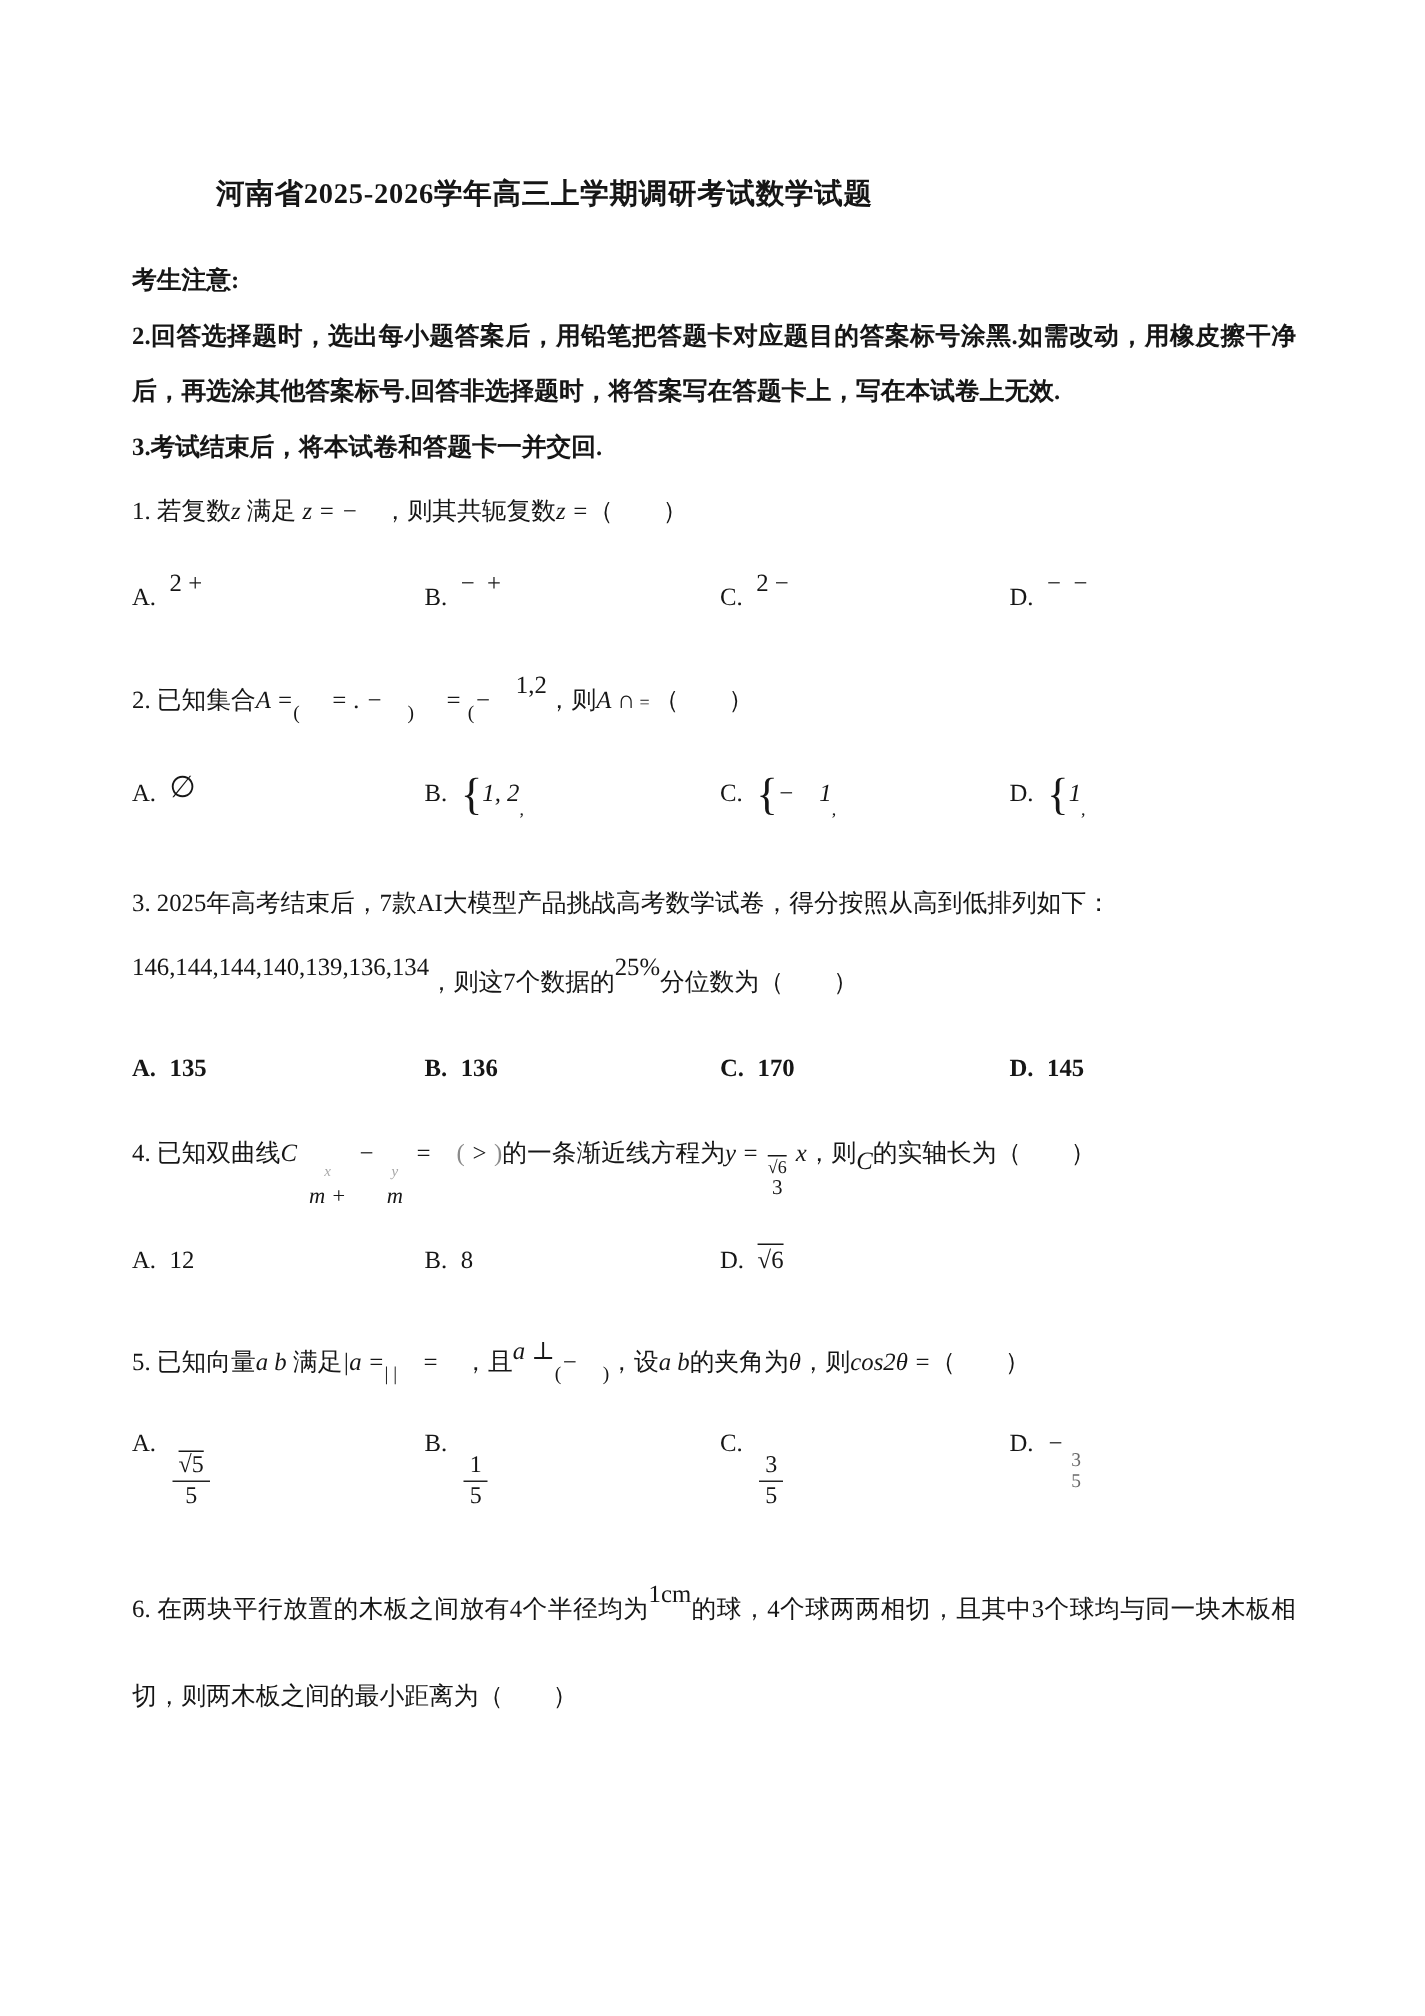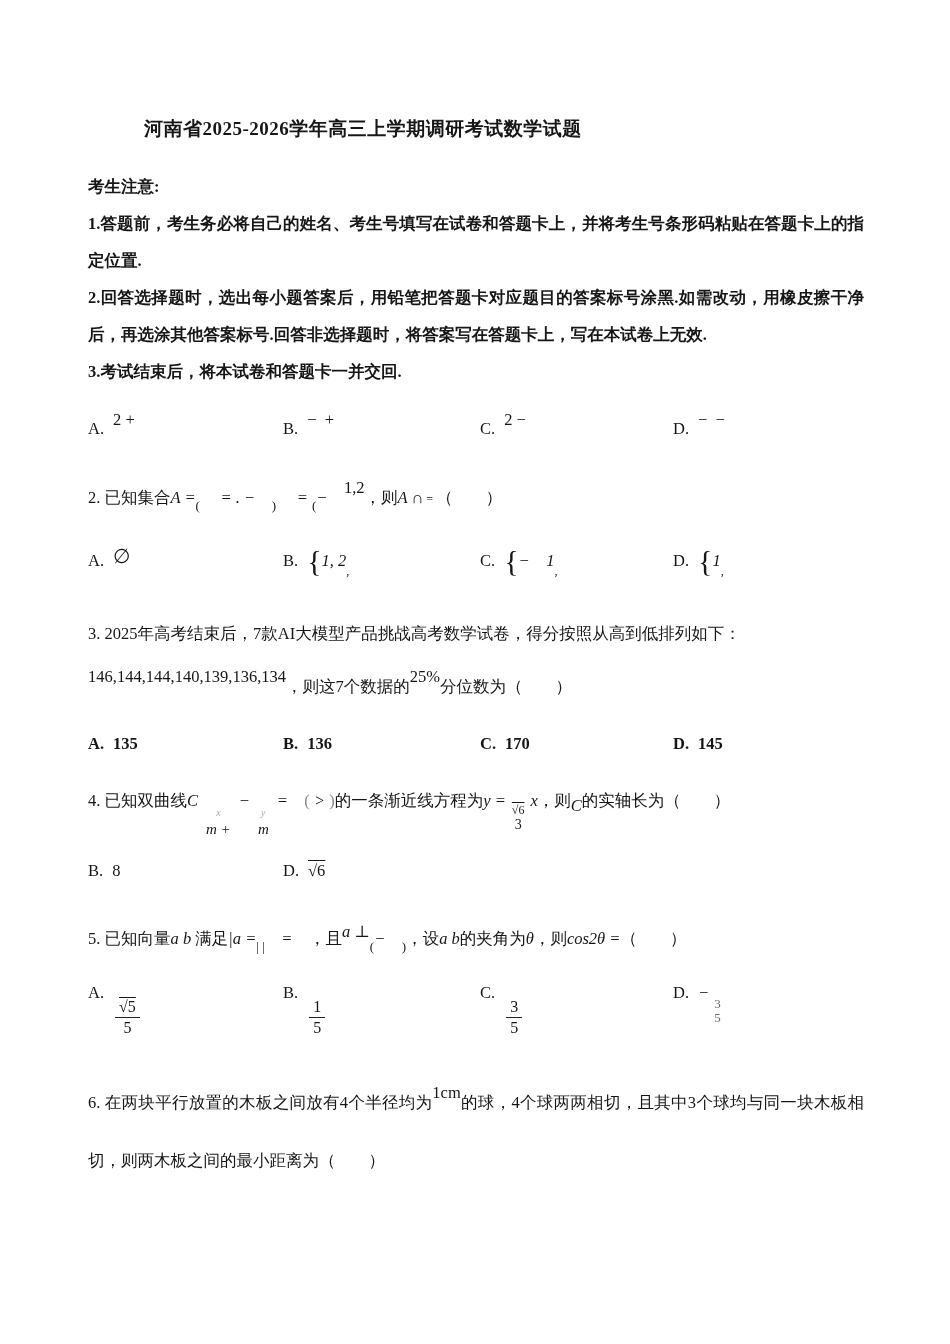--- a/index.html
+++ b/index.html
@@ -63,26 +63,26 @@
   .sg-stack2 .fr-d{font-size:14px;}
 </style>
 </head>
 <body>
 
 <div class="page">
 
   <h1 class="doc-title">河南省2025-2026学年高三上学期调研考试数学试题</h1>
 
   <p class="para">考生注意:</p>
-  <p class="para">1.答题前，考生务必将自己的姓名、考生号填写在试卷和答题卡上，并将考生号条形码粘贴在答题卡上的指定位置.</p>
   <p class="para">2.回答选择题时，选出每小题答案后，用铅笔把答题卡对应题目的答案标号涂黑.如需改动，用橡皮擦干净后，再选涂其他答案标号.回答非选择题时，将答案写在答题卡上，写在本试卷上无效.</p>
   <p class="para">3.考试结束后，将本试卷和答题卡一并交回.</p>
 
 
   <div class="question q1">
+    <div class="stem"><span class="sg-t">1. 若复数</span><span class="sg-f">z</span><span class="sg-t"> 满足 </span><span class="sg-f">z = −　</span><span class="sg-t">，则其共轭复数</span><span class="sg-f">z =</span><span class="sg-t">（　　）</span></div>
     <div class="options">
       <div class="opt">
         <span class="opt-label">A.</span><span class="opt-body"><span class="sg-fu">2 +</span></span>
       </div>
       <div class="opt">
         <span class="opt-label">B.</span><span class="opt-body"><span class="sg-fu">−  +</span></span>
       </div>
       <div class="opt">
         <span class="opt-label">C.</span><span class="opt-body"><span class="sg-fu">2 −</span></span>
       </div>
@@ -126,20 +126,23 @@
       <div class="opt">
         <span class="opt-label">D.</span><span class="opt-body"><span class="sg-tn">145</span></span>
       </div>
     </div>
   </div>
 
   <div class="question q4">
     <div class="stem"><span class="sg-t">4. 已知双曲线</span><span class="sg-f">C</span><span class="sg-stack"><span class="fr-n">x</span><span class="fr-d">m +</span></span><span class="sg-f">−</span><span class="sg-stack"><span class="fr-n">y</span><span class="fr-d">m</span></span><span class="sg-f">=　</span><span class="sg-flight">( </span><span class="sg-f">&gt;</span><span class="sg-flight"> )</span><span class="sg-t">的一条渐近线方程为</span><span class="sg-f">y =</span><span class="sg-stack2"><span class="fr-n">√6</span><span class="fr-d">3</span></span><span class="sg-f">x</span><span class="sg-t">，则</span><span class="sg-fd2">C</span><span class="sg-t">的实轴长为（　　）</span></div>
     <div class="options">
       <div class="opt">
+        <span class="opt-label">A.</span><span class="opt-body"><span class="sg-tn">12</span></span>
+      </div>
+      <div class="opt">
         <span class="opt-label">B.</span><span class="opt-body"><span class="sg-tn">8</span></span>
       </div>
       <div class="opt">
         <span class="opt-label">D.</span><span class="opt-body"><span class="sg-sqrt">√6</span></span>
       </div>
     </div>
   </div>
 
   <div class="question q5">
     <div class="stem"><span class="sg-t">5. 已知向量</span><span class="sg-f">a b</span><span class="sg-t"> 满足</span><span class="sg-f">|a =</span><span class="sg-fl">| |</span><span class="sg-f">　=　</span><span class="sg-t">，且</span><span class="sg-fui">a ⊥</span><span class="sg-fl">(</span><span class="sg-f">−　</span><span class="sg-fl">)</span><span class="sg-t">，设</span><span class="sg-f">a b</span><span class="sg-t">的夹角为</span><span class="sg-f">θ</span><span class="sg-t">，则</span><span class="sg-f">cos2θ =</span><span class="sg-t">（　　）</span></div>

